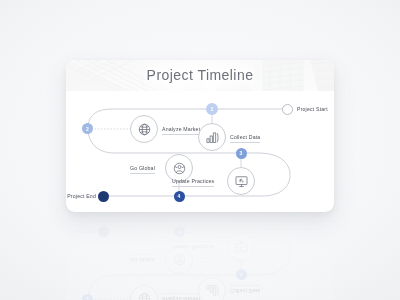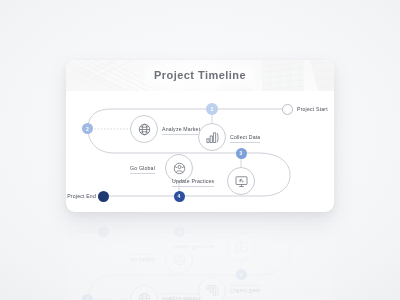--- a/index.html
+++ b/index.html
@@ -54,24 +54,24 @@
     opacity: 0.5;
   }
   .title {
     position: absolute;
     left: 0;
     top: 0;
     width: 100%;
     height: 31px;
     line-height: 31px;
     text-align: center;
-    font-size: 11px;
+    font-size: 14px;
     letter-spacing: 0.45px;
     color: #6d7179;
-    font-weight: 700;
+    font-weight: 400;
     z-index: 4;
   }
   .title-scrim {
     position: absolute;
     left: 50%;
     top: 0;
     transform: translateX(-50%);
     width: 110px;
     height: 31px;
     background: radial-gradient(ellipse at center, rgba(255,255,255,0.92) 0%, rgba(255,255,255,0.72) 55%, rgba(255,255,255,0) 100%);

